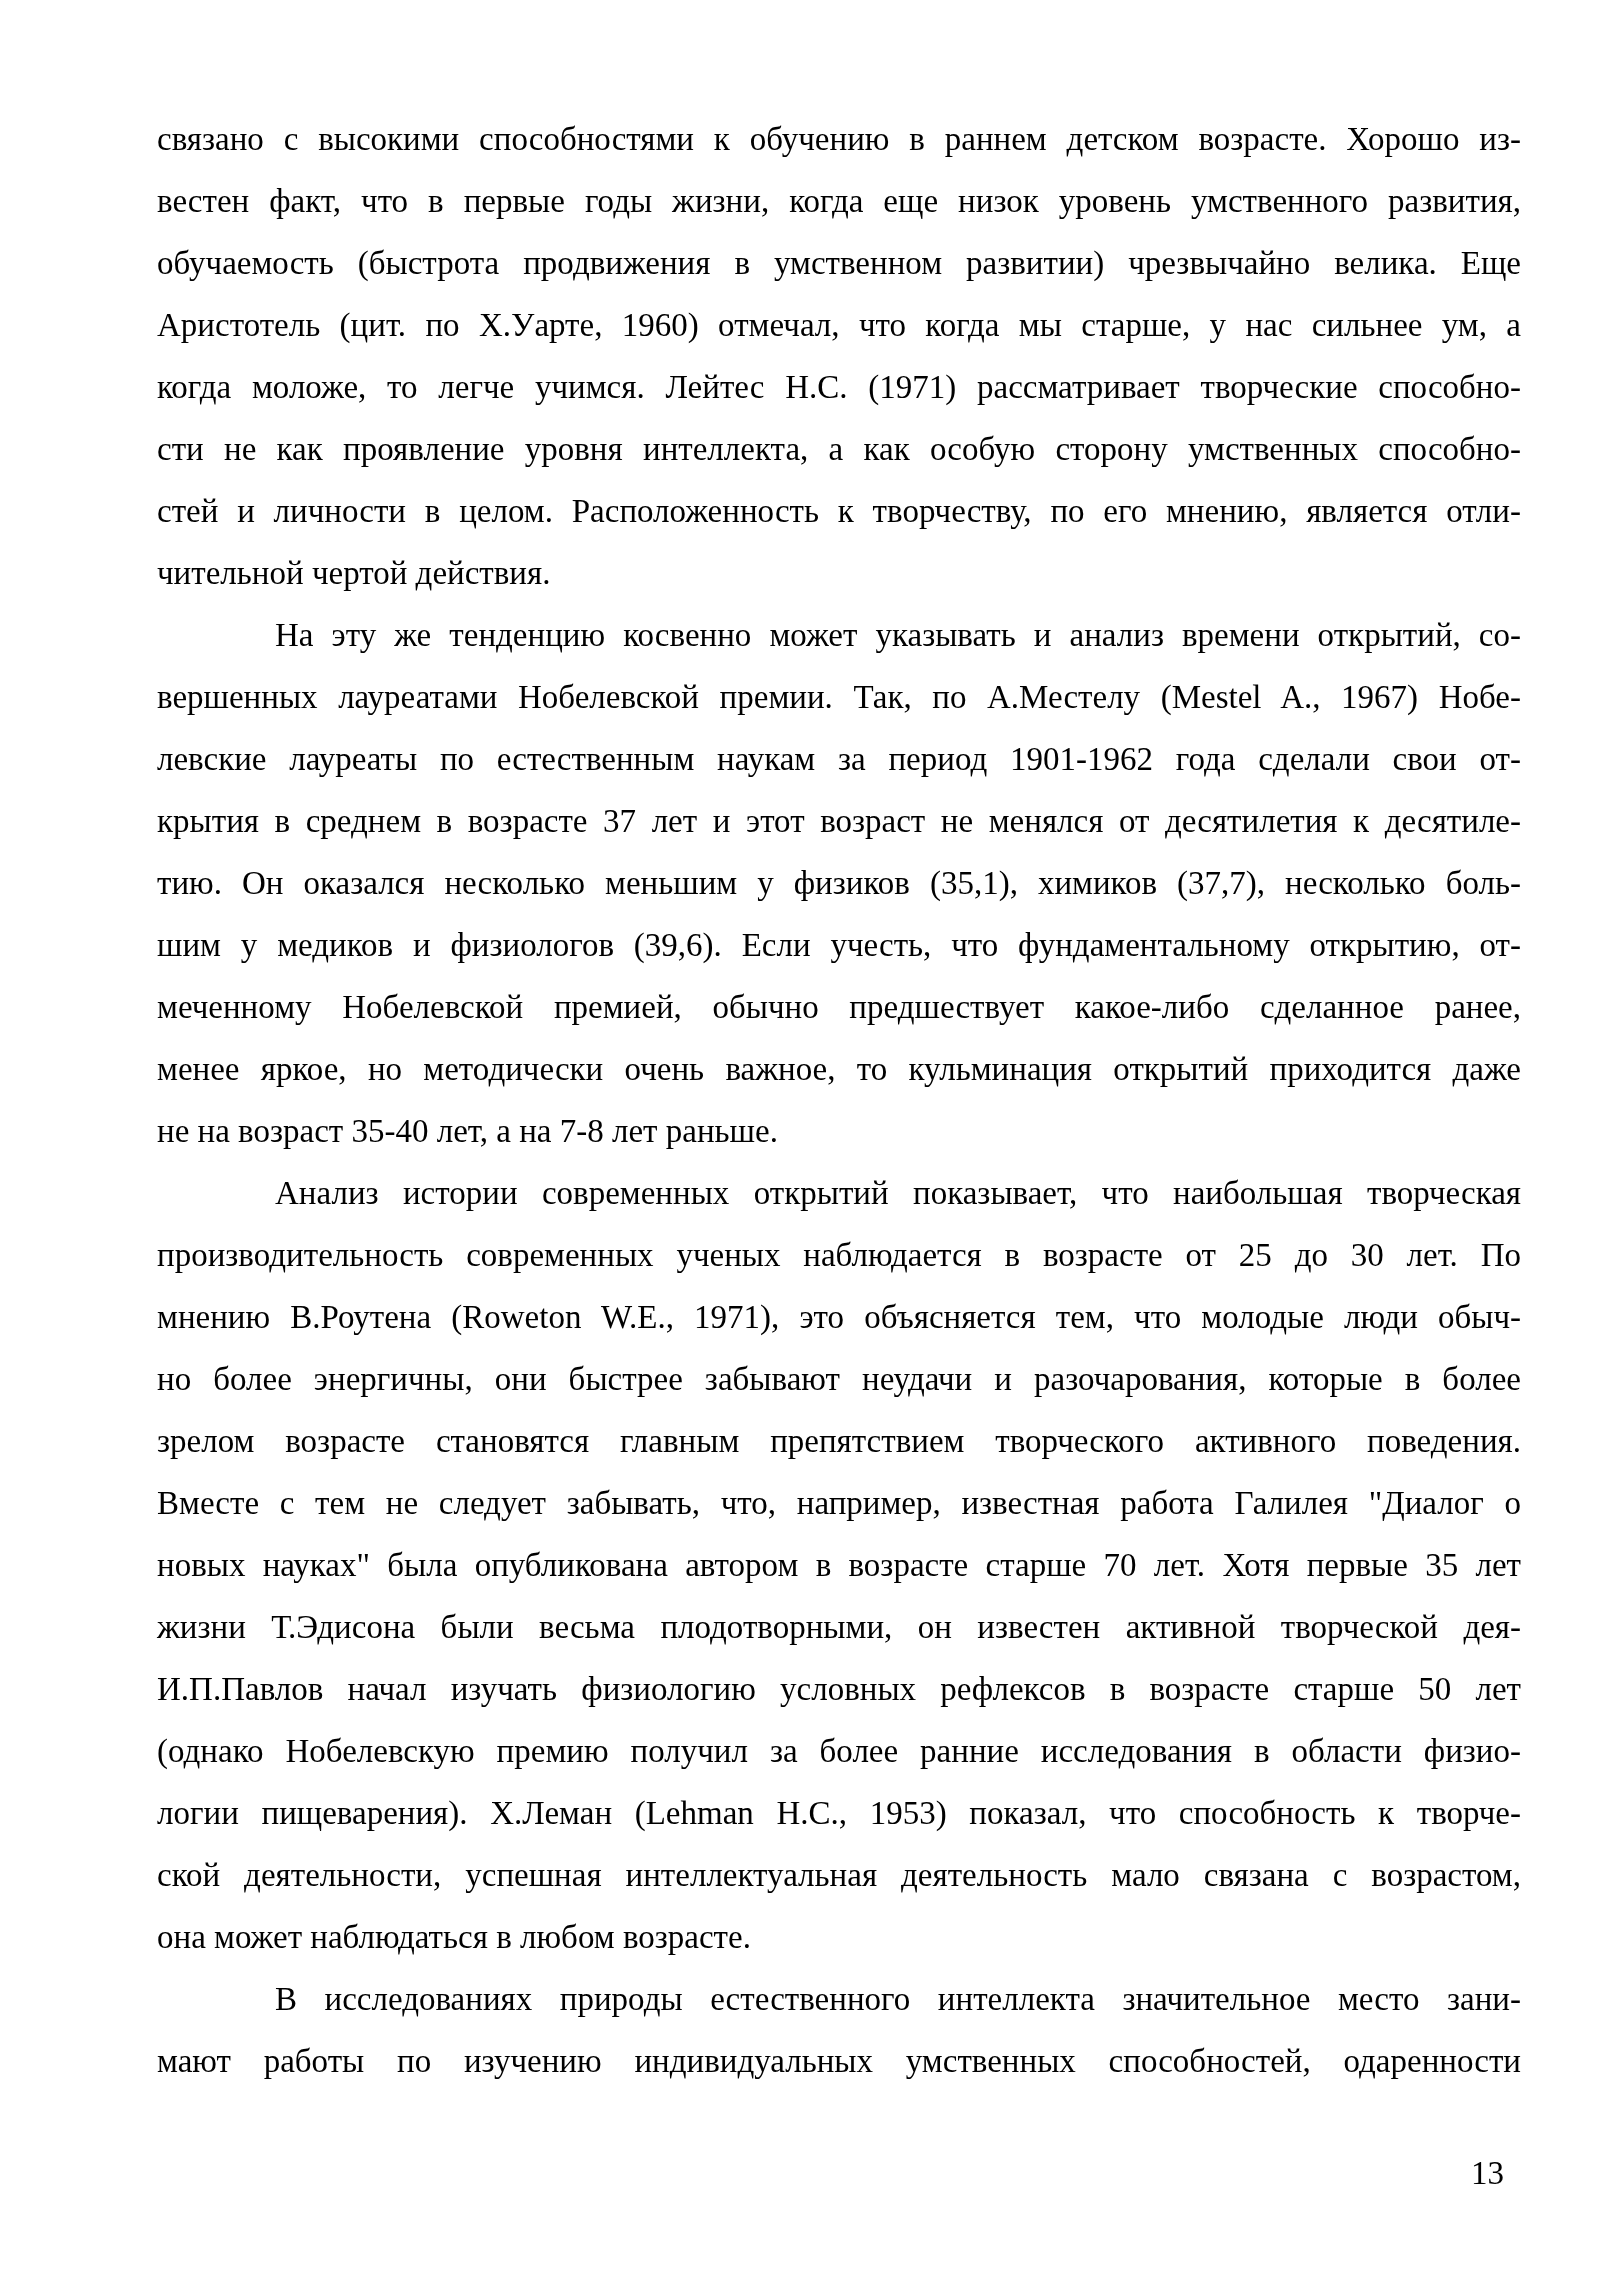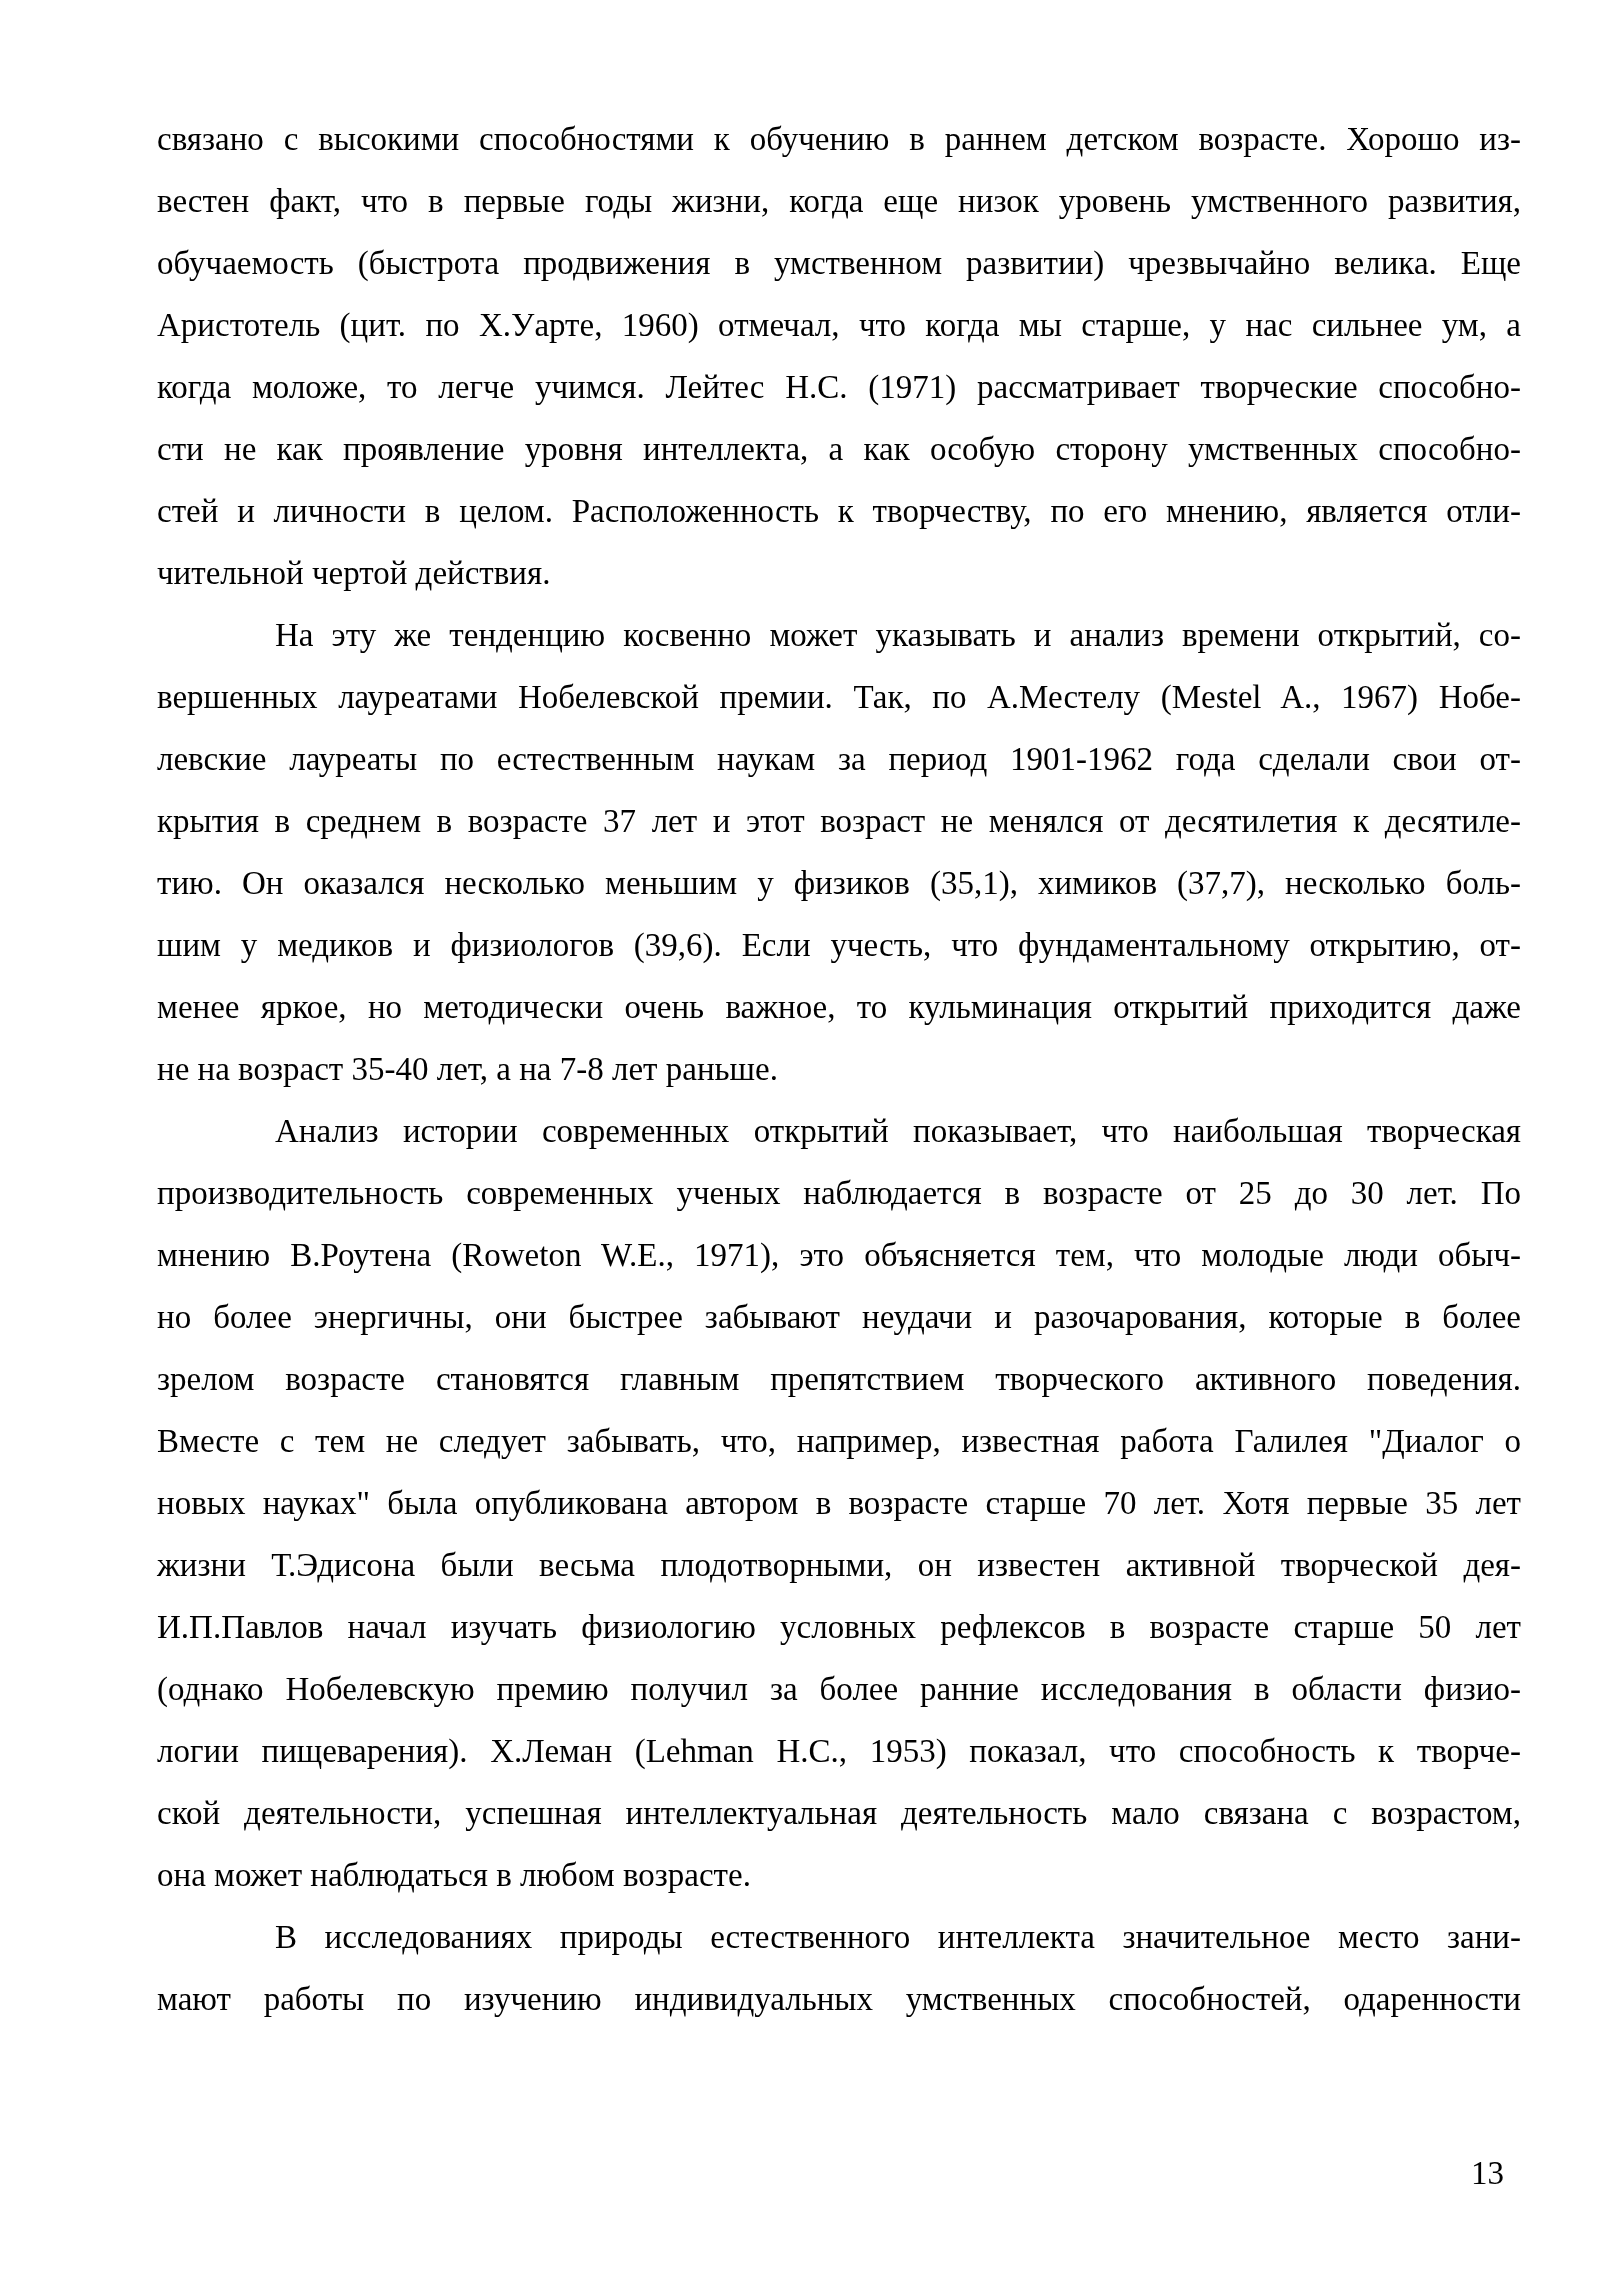--- a/index.html
+++ b/index.html
@@ -60,20 +60,21 @@
       <div class="pline">когда моложе, то легче учимся. Лейтес Н.С. (1971) рассматривает творческие способно-</div>
       <div class="pline">сти не как проявление уровня интеллекта, а как особую сторону умственных способно-</div>
       <div class="pline">стей и личности в целом. Расположенность к творчеству, по его мнению, является отли-</div>
       <div class="pline last">чительной чертой действия.</div>
       <div class="pline first">На эту же тенденцию косвенно может указывать и анализ времени открытий, со-</div>
       <div class="pline">вершенных лауреатами Нобелевской премии. Так, по А.Местелу (Mestel A., 1967) Нобе-</div>
       <div class="pline">левские лауреаты по естественным наукам за период 1901-1962 года сделали свои от-</div>
       <div class="pline">крытия в среднем в возрасте 37 лет и этот возраст не менялся от десятилетия к десятиле-</div>
       <div class="pline">тию. Он оказался несколько меньшим у физиков (35,1), химиков (37,7), несколько боль-</div>
       <div class="pline">шим у медиков и физиологов (39,6). Если учесть, что фундаментальному открытию, от-</div>
+      <div class="pline">меченному Нобелевской премией, обычно предшествует какое-либо сделанное ранее,</div>
       <div class="pline">менее яркое, но методически очень важное, то кульминация открытий приходится даже</div>
       <div class="pline last">не на возраст 35-40 лет, а на 7-8 лет раньше.</div>
       <div class="pline first">Анализ истории современных открытий показывает, что наибольшая творческая</div>
       <div class="pline">производительность современных ученых наблюдается в возрасте от 25 до 30 лет. По</div>
       <div class="pline">мнению В.Роутена (Roweton W.E., 1971), это объясняется тем, что молодые люди обыч-</div>
       <div class="pline">но более энергичны, они быстрее забывают неудачи и разочарования, которые в более</div>
       <div class="pline">зрелом возрасте становятся главным препятствием творческого активного поведения.</div>
       <div class="pline">Вместе с тем не следует забывать, что, например, известная работа Галилея "Диалог о</div>
       <div class="pline">новых науках" была опубликована автором в возрасте старше 70 лет. Хотя первые 35 лет</div>
       <div class="pline">жизни Т.Эдисона были весьма плодотворными, он известен активной творческой дея-</div>

